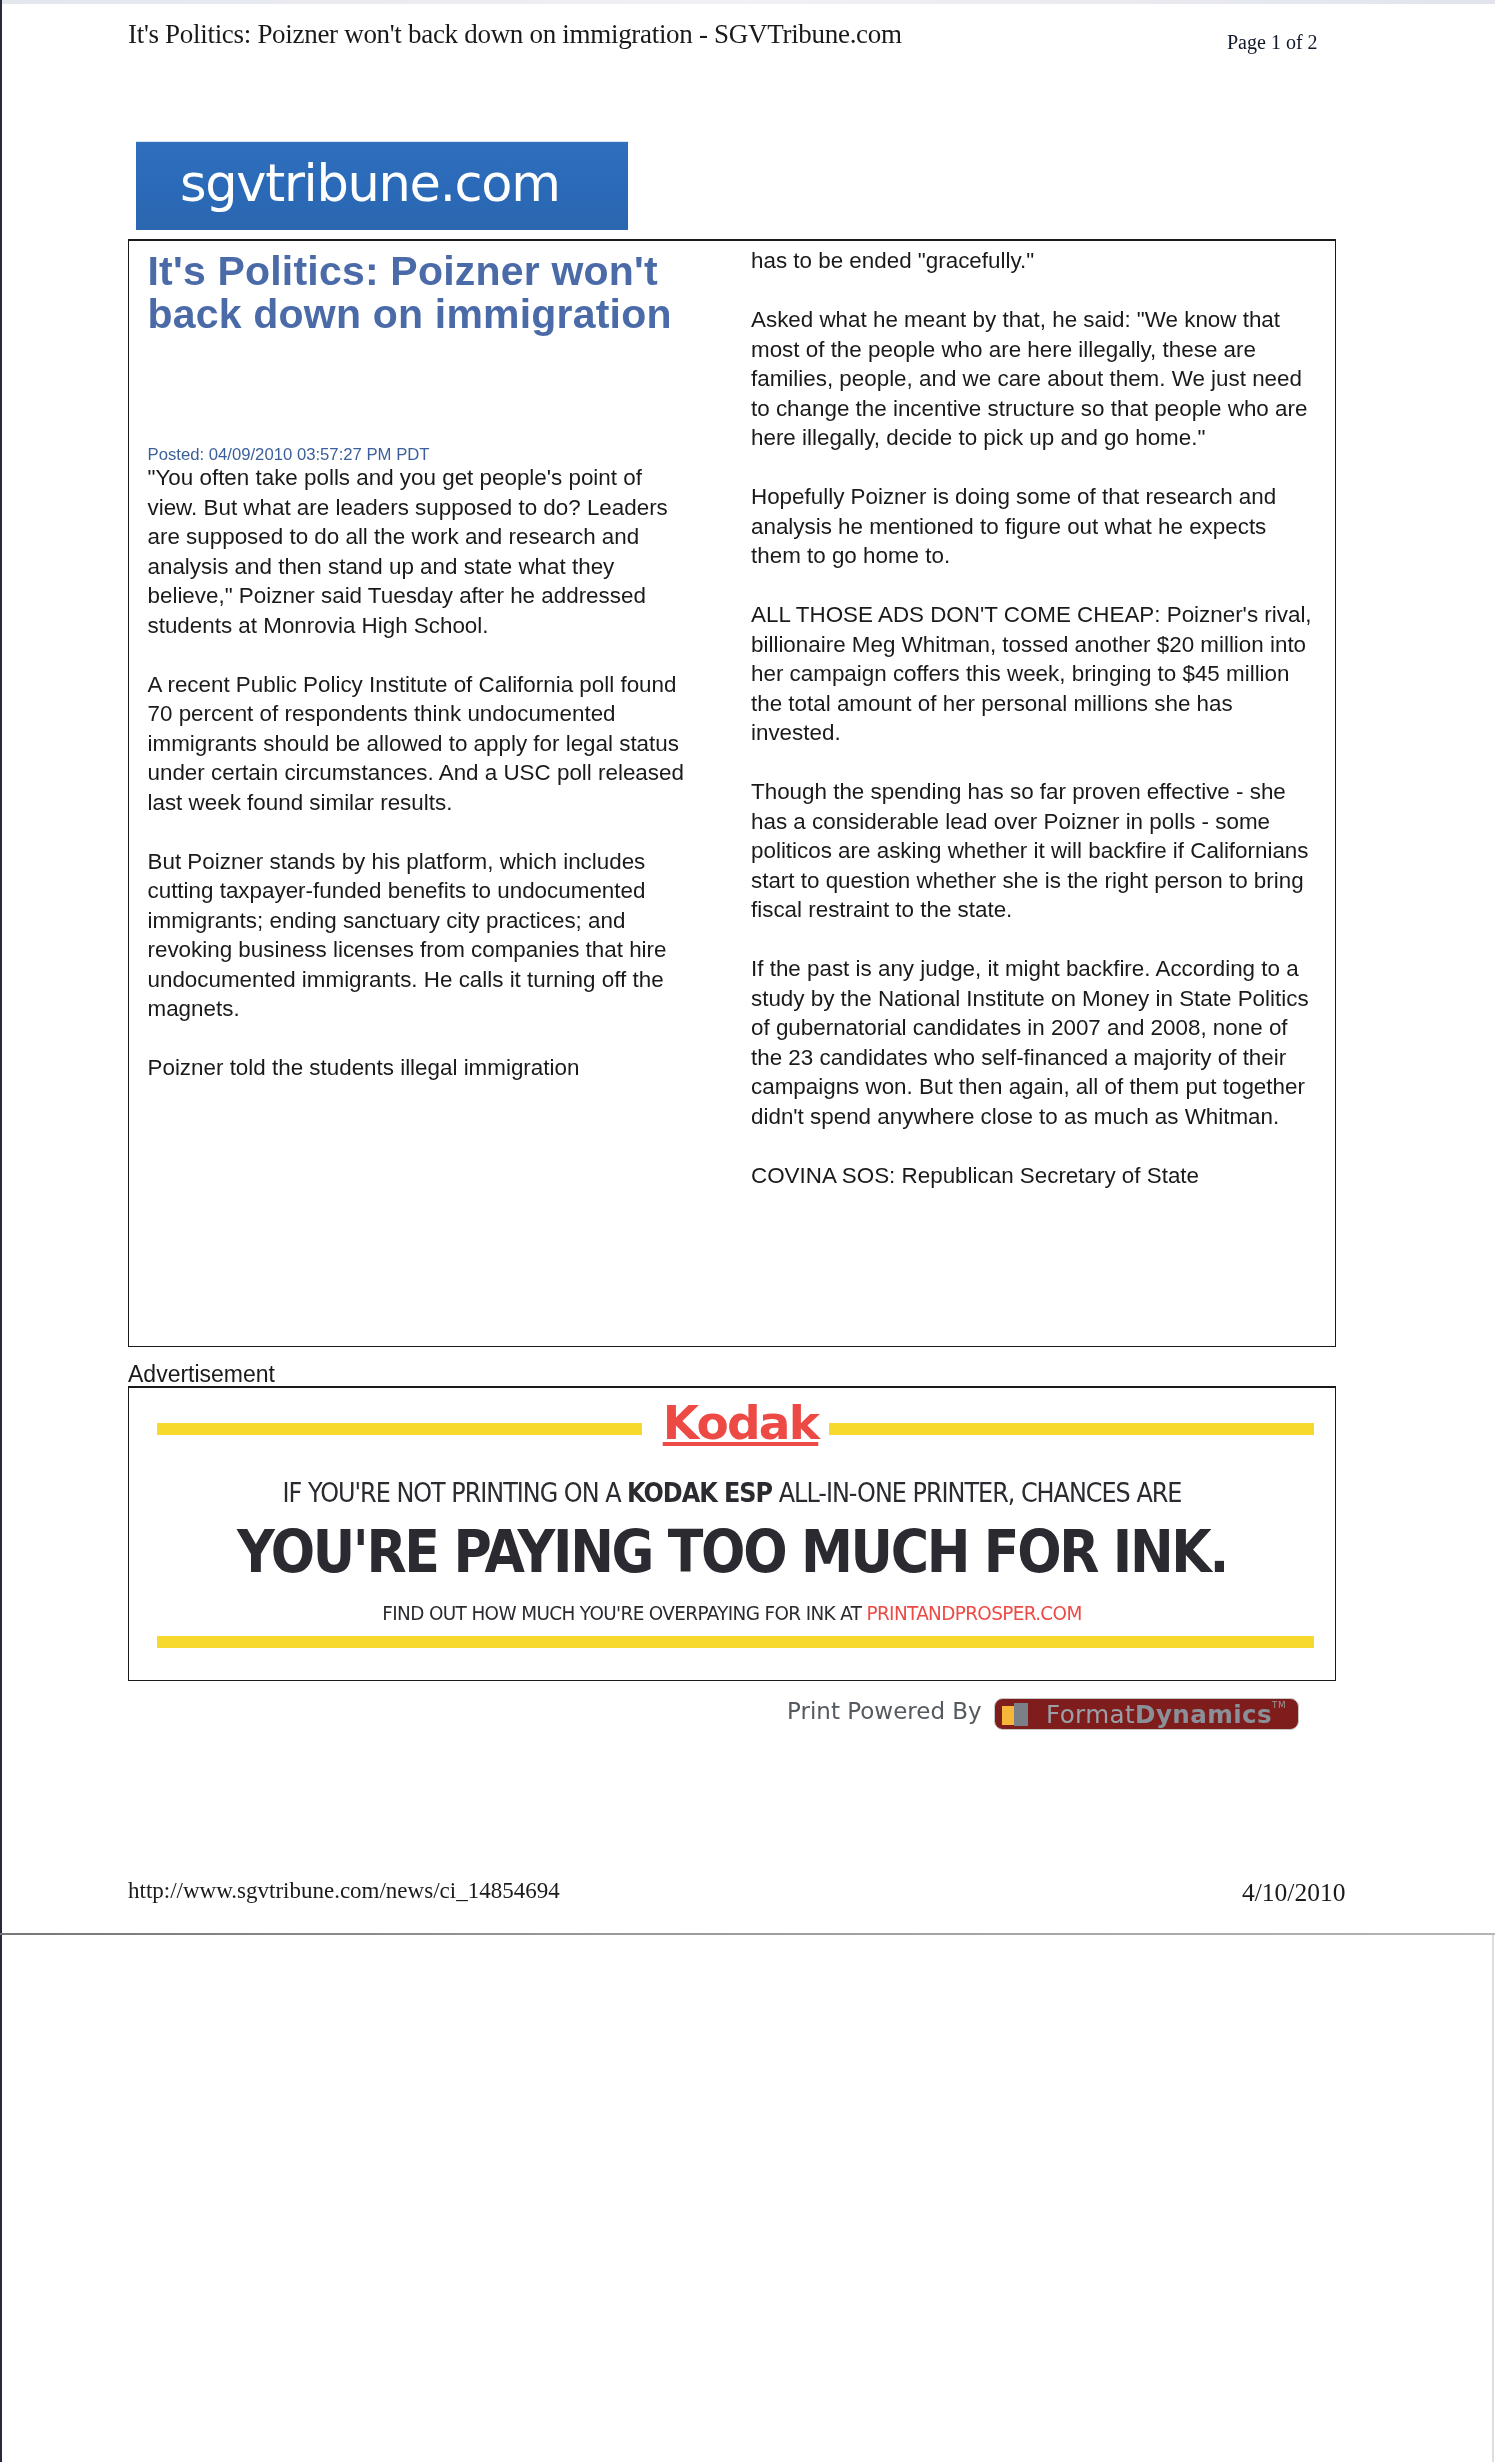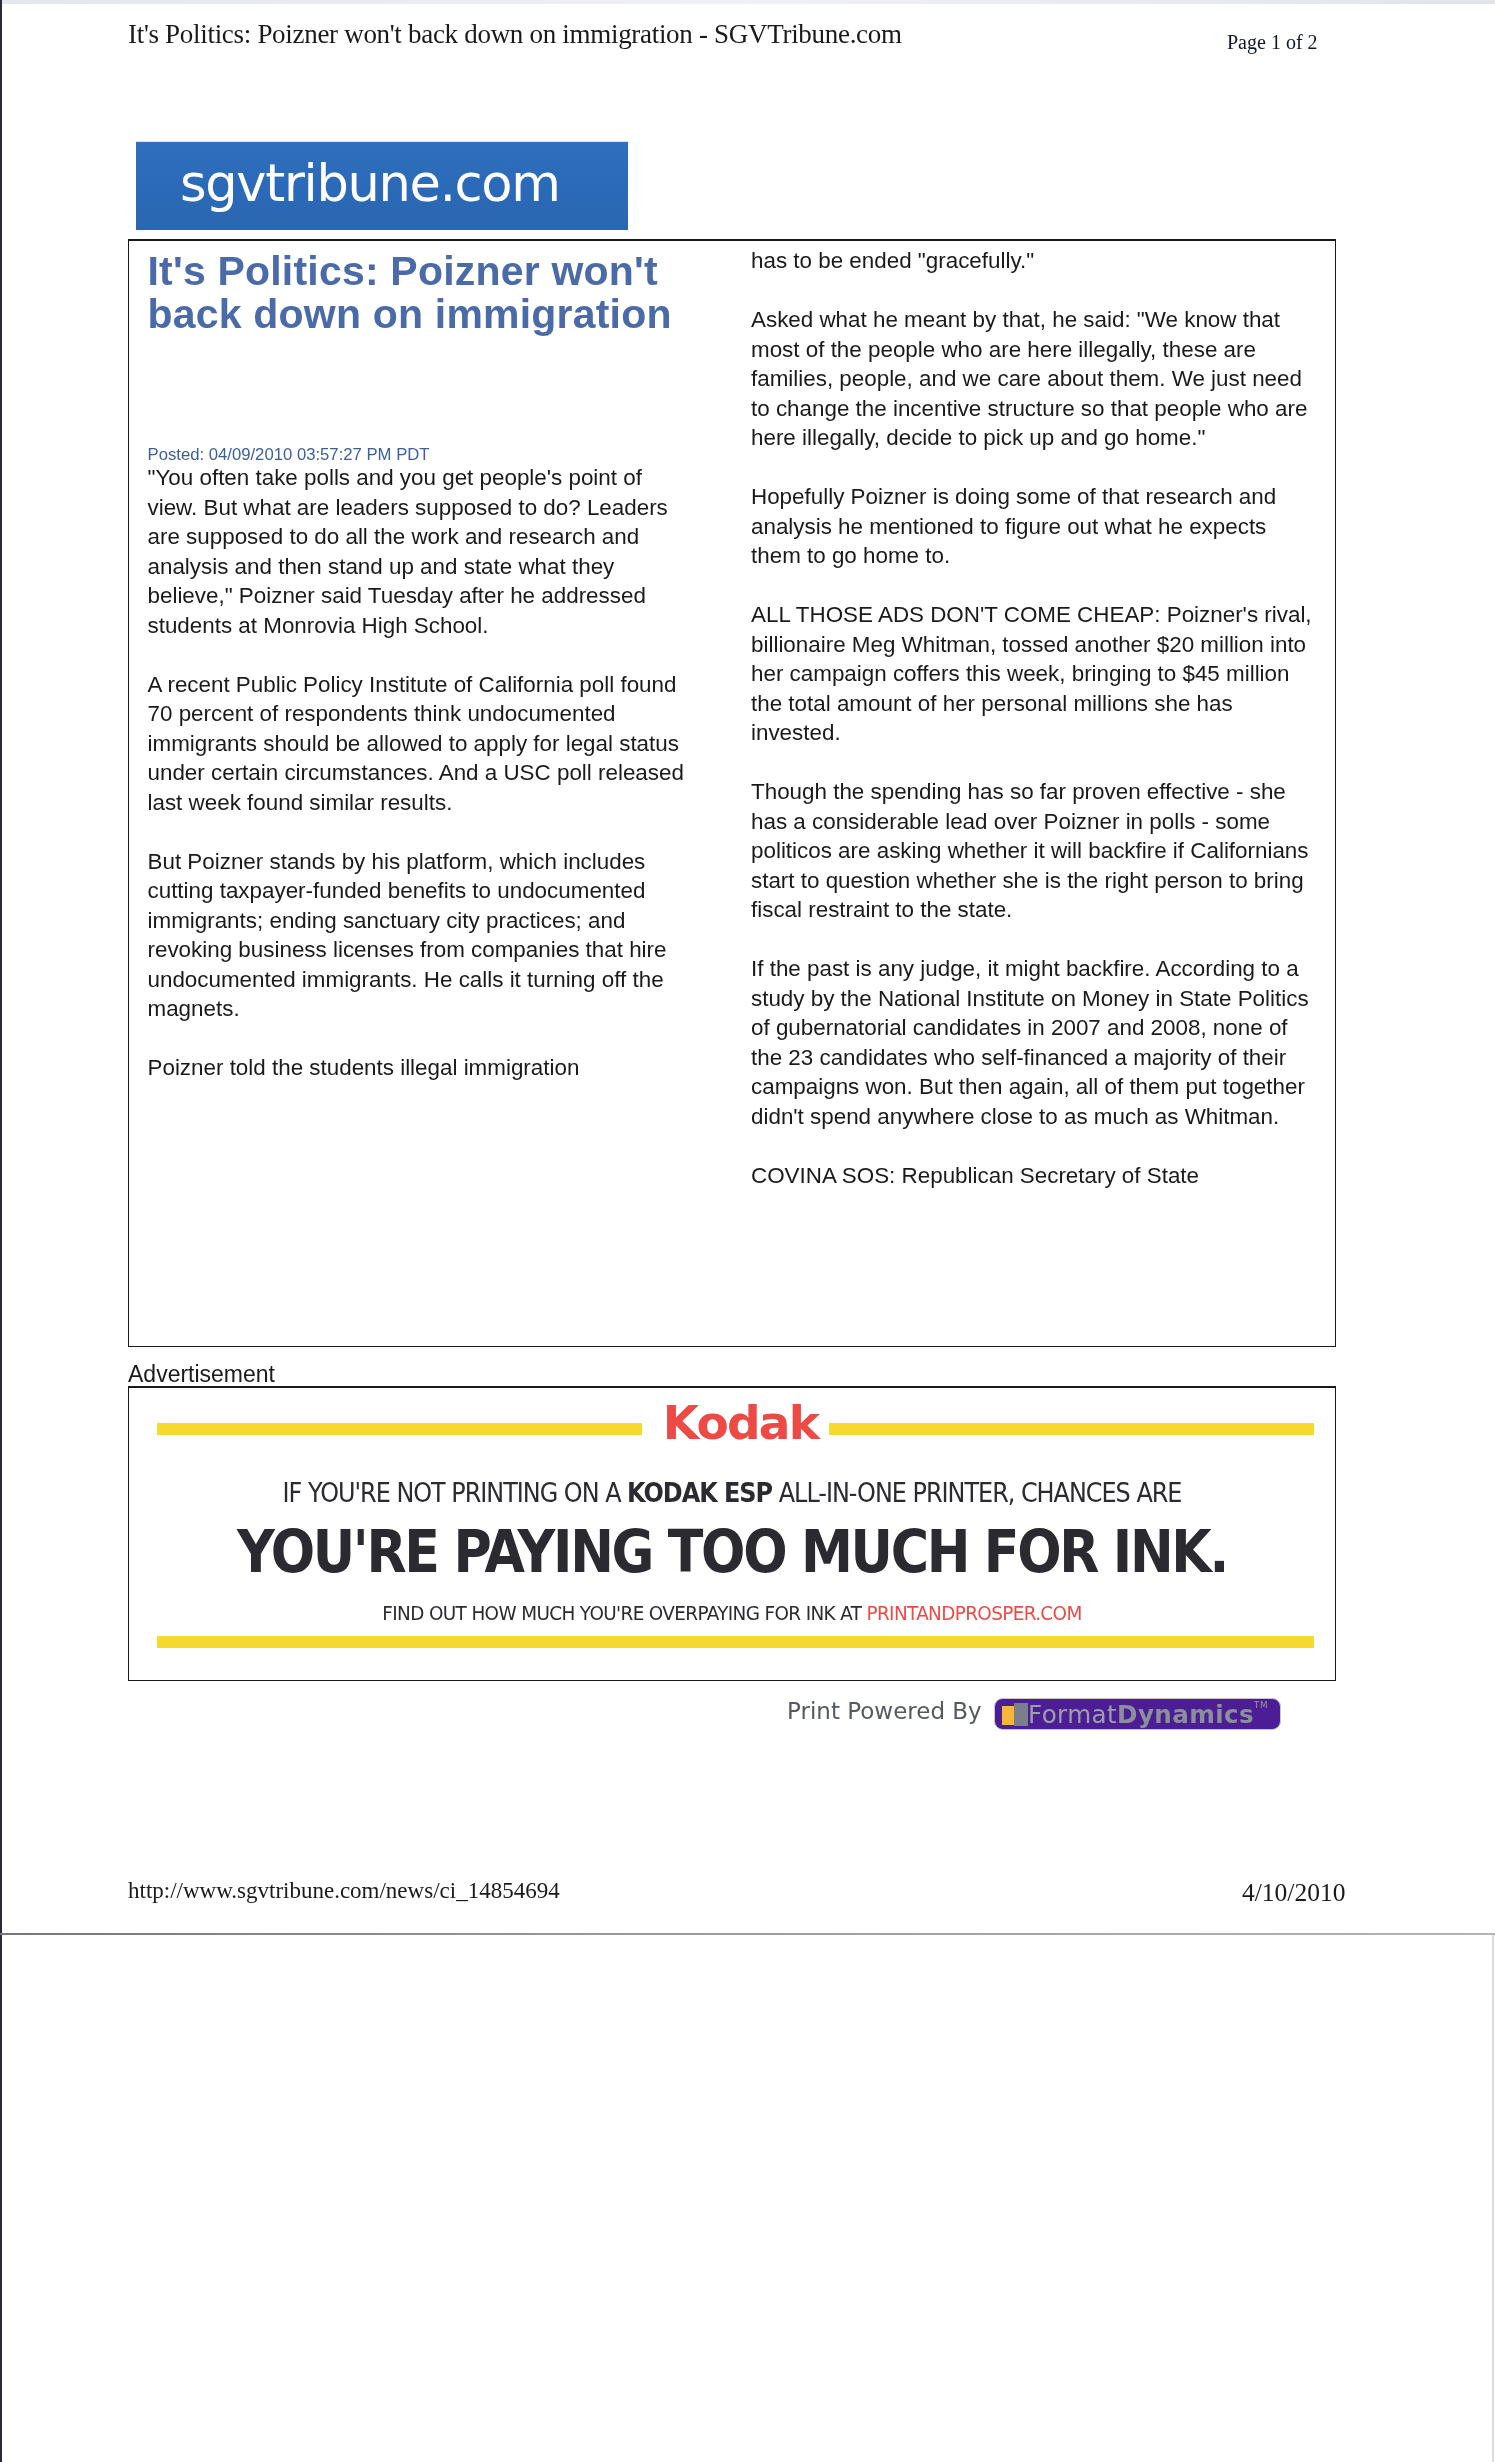--- a/index.html
+++ b/index.html
@@ -54,21 +54,21 @@
     left: 128px; top: 1386px; width: 1206px; height: 292px;
     border: 1.8px solid #1a1a1a; border-top-width: 2.6px; background: #fff;
   }
   .ad-bar { position: absolute; height: 12.3px; background: #f6d92c; }
   .ad-bar-top-left { left: 28px; top: 35px; width: 485px; }
   .ad-bar-top-right { left: 700px; top: 35px; width: 485px; }
   .ad-bar-bottom { left: 28px; top: 248px; width: 1157px; }
   .ad-brand {
     position: absolute; left: 528px; top: 7px; width: 167px; text-align: center;
     font-family: "DejaVu Sans", sans-serif; font-weight: bold; font-size: 47px;
-    color: #ee4a45; letter-spacing: -1.8px;
+    color: #ee4a45; letter-spacing: -1.8px; text-decoration: underline;
   }
   .ad-line1 {
     position: absolute; left: 0; width: 1206px; top: 90px; text-align: center;
     font-family: "DejaVu Sans", sans-serif; font-size: 26px; color: #2a2a30;
     letter-spacing: -1.1px; white-space: nowrap; transform: scaleX(0.92);
   }
   .ad-line1 b { font-weight: bold; }
   .ad-line2 {
     position: absolute; left: 0; width: 1206px; top: 130px; text-align: center;
     font-family: "DejaVu Sans", sans-serif; font-weight: bold; font-size: 58px; color: #2a2a30;
@@ -78,22 +78,22 @@
     position: absolute; left: 0; width: 1206px; top: 213px; text-align: center;
     font-family: "DejaVu Sans", sans-serif; font-size: 20px; color: #2a2a30;
     letter-spacing: -0.7px; white-space: nowrap; transform: scaleX(0.92);
   }
   .ad-link { color: #ee4a45; }
   .powered {
     left: 787px; top: 1698px; height: 39px; display: flex; align-items: flex-start; gap: 12.3px;
   }
   .powered-label { font-family: "DejaVu Sans", sans-serif; font-size: 23px; color: #555a60; white-space: nowrap; }
   .fd-badge {
-    display: flex; align-items: center; gap: 0; height: 30px; padding: 0 12.3px 0 7px;
-    border: 0.9px solid #c8c8c8; border-radius: 8.8px; background: #4c1d95;
+    display: flex; align-items: center; gap: 18px; height: 30px; padding: 0 12.3px 0 7px;
+    border: 0.9px solid #c8c8c8; border-radius: 8.8px; background: #7f1d1d;
   }
   .fd-icon { width: 26px; height: 23px; position: relative; }
   .fd-icon .sq1 { position: absolute; left: 0; top: 3.5px; width: 12.3px; height: 19.3px; background: #f5b63a; }
   .fd-icon .sq2 { position: absolute; left: 12.3px; top: 0; width: 14px; height: 23px; background: #7a7f88; }
   .fd-text { font-family: "DejaVu Sans", sans-serif; font-size: 24.6px; color: #9aa0a8; letter-spacing: 0.4px; white-space: nowrap; }
   .fd-text b { color: #8a9098; font-weight: bold; }
   .fd-tm { font-size: 8.8px; color: #999; vertical-align: top; }
   .footer-url {
     left: 128px; top: 1878px; font-family: "Liberation Serif", serif; font-size: 23px; color: #1a1a1a; white-space: nowrap;
   }

